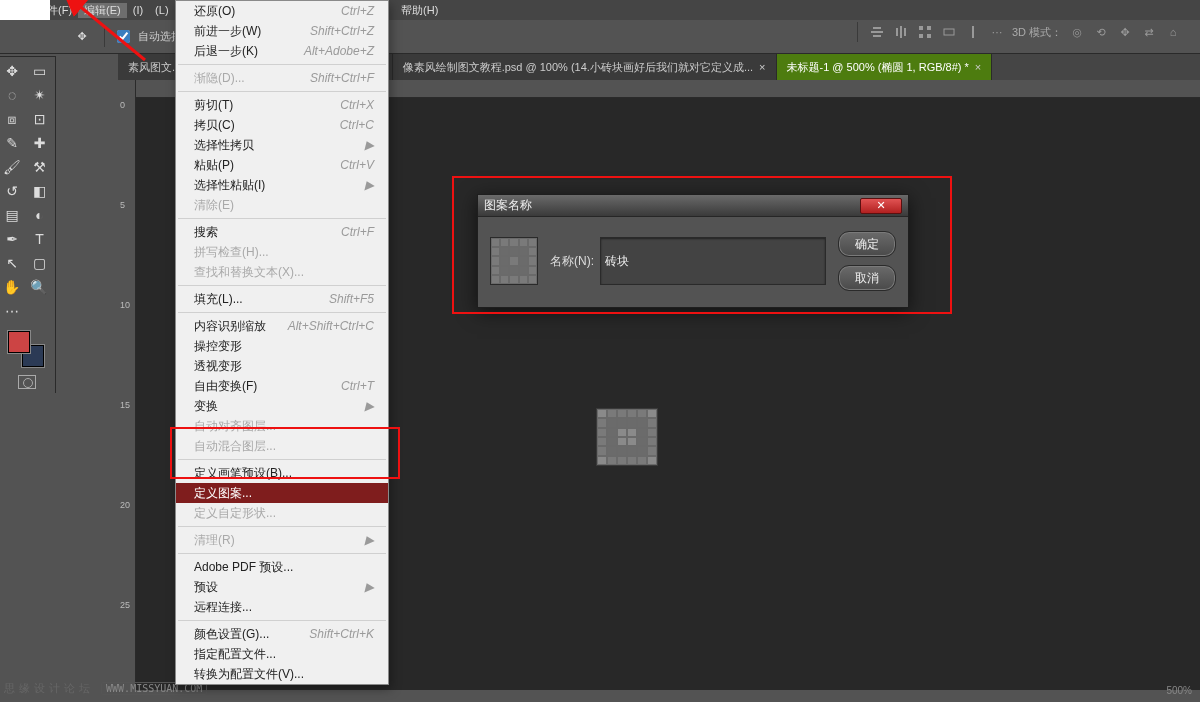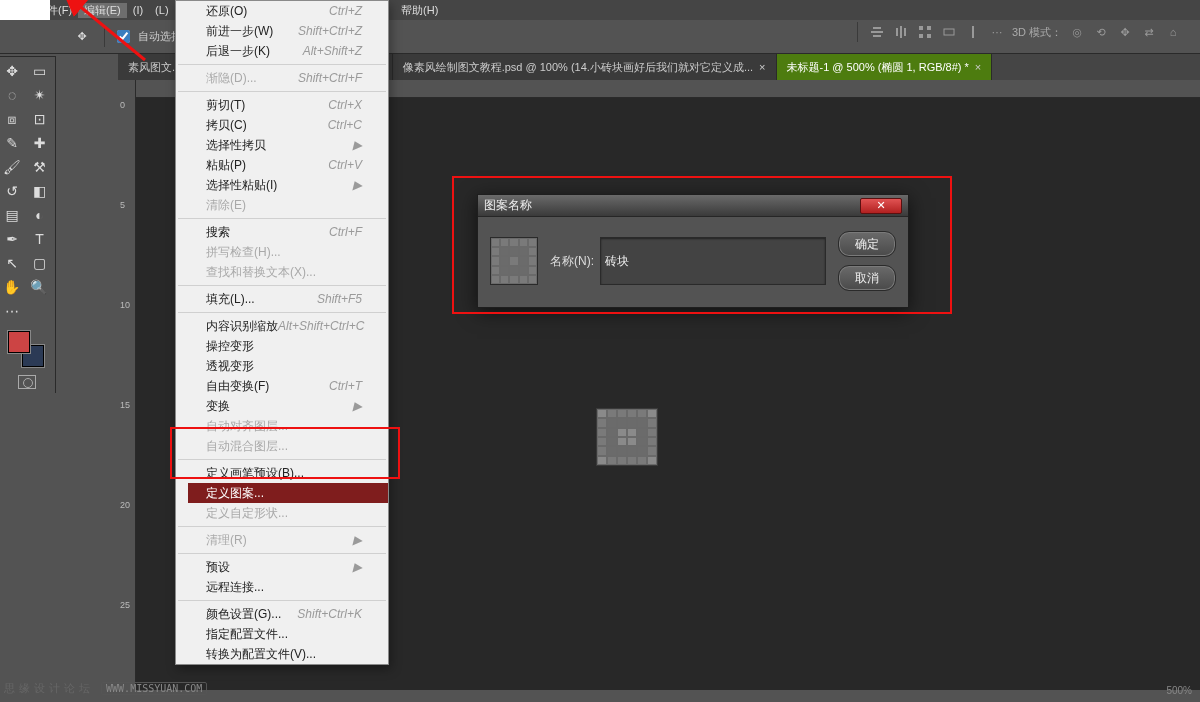--- a/index.html
+++ b/index.html
@@ -41,21 +41,21 @@
 .ruler-left .tick { position:absolute; left:2px; font-size:9px; color:#bbb; }
 .ruler-top { position:absolute; left:18px; top:26px; right:0; height:18px; background:#535353; border-bottom:1px solid #2a2a2a;}
 .canvas { position: absolute; left: 18px; top: 44px; right: 0; bottom: 0; background: #282828; }
 .pixel-block { position:absolute; left:460px; top:310px; width:62px; height:58px; background:#7a7a7a; border:1px solid #3a3a3a; display:grid; grid-template-columns:repeat(6,1fr); grid-template-rows:repeat(6,1fr);} 
 .pixel-block span { border:1px solid #6a6a6a; }
 .pixel-block .shade{ background:#6b6b6b;}
 .pixel-block .lt{ background:#8a8a8a;}
 
 
 .dropdown { position: absolute; left: 175px; top: 0; width: 214px; background: #f0f0f0; border: 1px solid #8a8a8a; box-shadow: 2px 4px 10px rgba(0,0,0,0.35); font-size: 12px; color: #222; z-index: 50; }
-.dropdown .mi { display: flex; justify-content: space-between; padding: 2px 26px 2px 18px; cursor: pointer; line-height:16px; white-space:nowrap;margin-left:12px;}
+.dropdown .mi { display: flex; justify-content: space-between; padding: 2px 14px 2px 18px; cursor: pointer; line-height:16px; white-space:nowrap;}
 .dropdown .mi.disabled { color: #a9a9a9; }
 .dropdown .mi.highlight { background: #7f1d1d; color: #fff; }
 .dropdown .sep { height: 1px; background: #d0d0d0; margin: 3px 2px; }
 .dropdown .kbd { color: #9a9a9a; font-style: italic; }
 
 
 .redbox { position: absolute; border: 2px solid #e11; pointer-events: none; z-index: 100; }
 .arrow { position: absolute; left: 65px; top: 0px; width: 100px; height: 70px; z-index: 90; pointer-events:none;}
 
 
@@ -253,21 +253,21 @@
       <div class="mi">
         <span>还原(O)</span>
         <span class="kbd">Ctrl+Z</span>
       </div>
       <div class="mi">
         <span>前进一步(W)</span>
         <span class="kbd">Shift+Ctrl+Z</span>
       </div>
       <div class="mi">
         <span>后退一步(K)</span>
-        <span class="kbd">Alt+Shift+Z</span>
+        <span class="kbd">Alt+Adobe+Z</span>
       </div>
       <div class="sep"></div>
       <div class="mi disabled">
         <span>渐隐(D)...</span>
         <span class="kbd">Shift+Ctrl+F</span>
       </div>
       <div class="sep"></div>
       <div class="mi">
         <span>剪切(T)</span>
         <span class="kbd">Ctrl+X</span>
@@ -341,20 +341,23 @@
       </div>
       <div class="mi disabled">
         <span>定义自定形状...</span>
       </div>
       <div class="sep"></div>
       <div class="mi disabled">
         <span>清理(R)</span>
         <span class="kbd">▶</span>
       </div>
       <div class="sep"></div>
+      <div class="mi">
+        <span>Adobe PDF 预设...</span>
+      </div>
       <div class="mi">
         <span>预设</span>
         <span class="kbd">▶</span>
       </div>
       <div class="mi">
         <span>远程连接...</span>
       </div>
       <div class="sep"></div>
       <div class="mi">
         <span>颜色设置(G)...</span>

